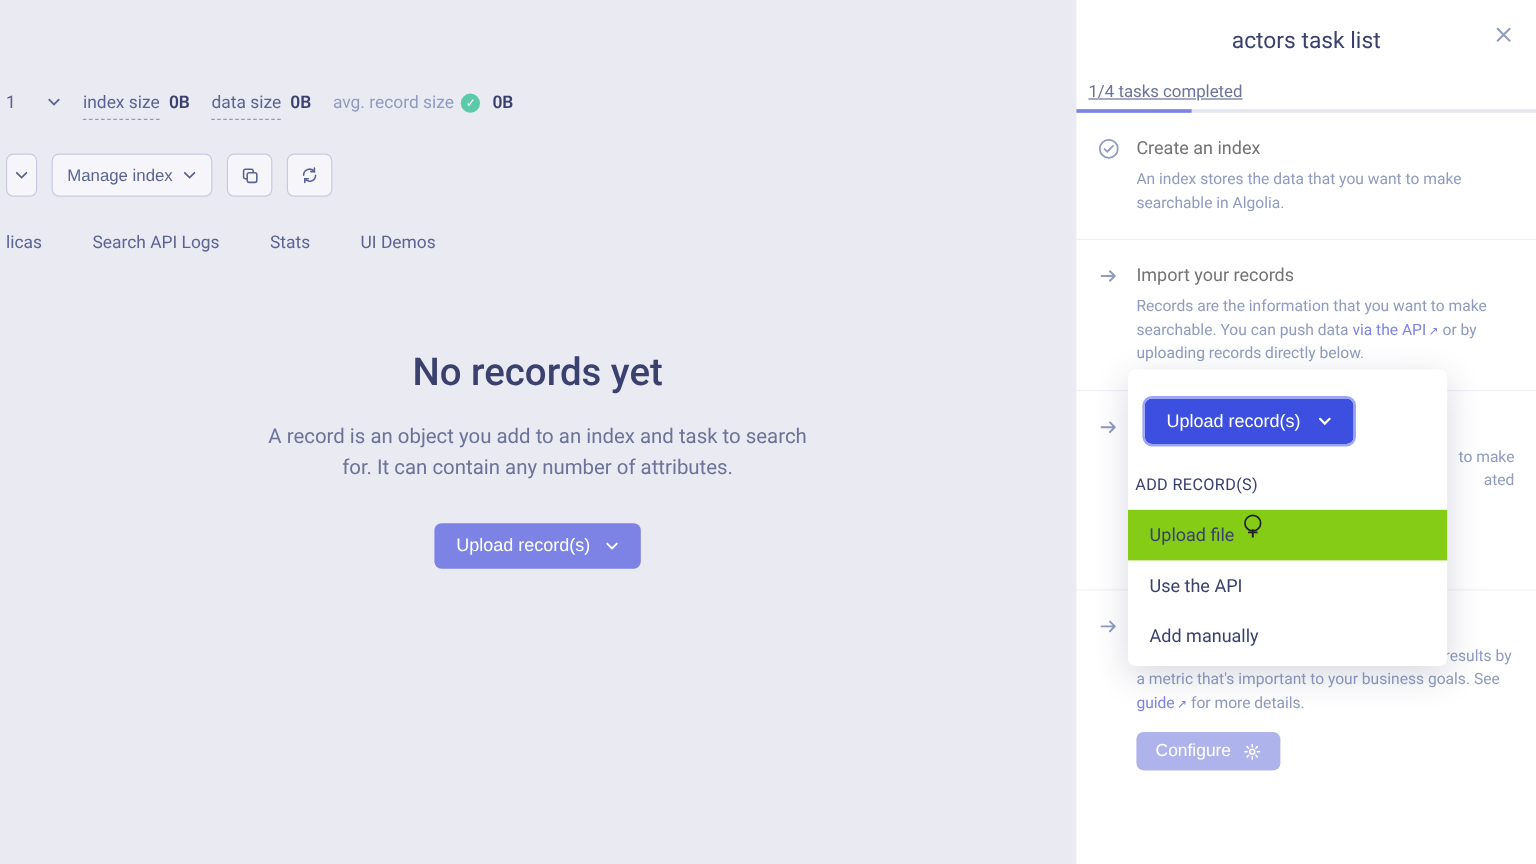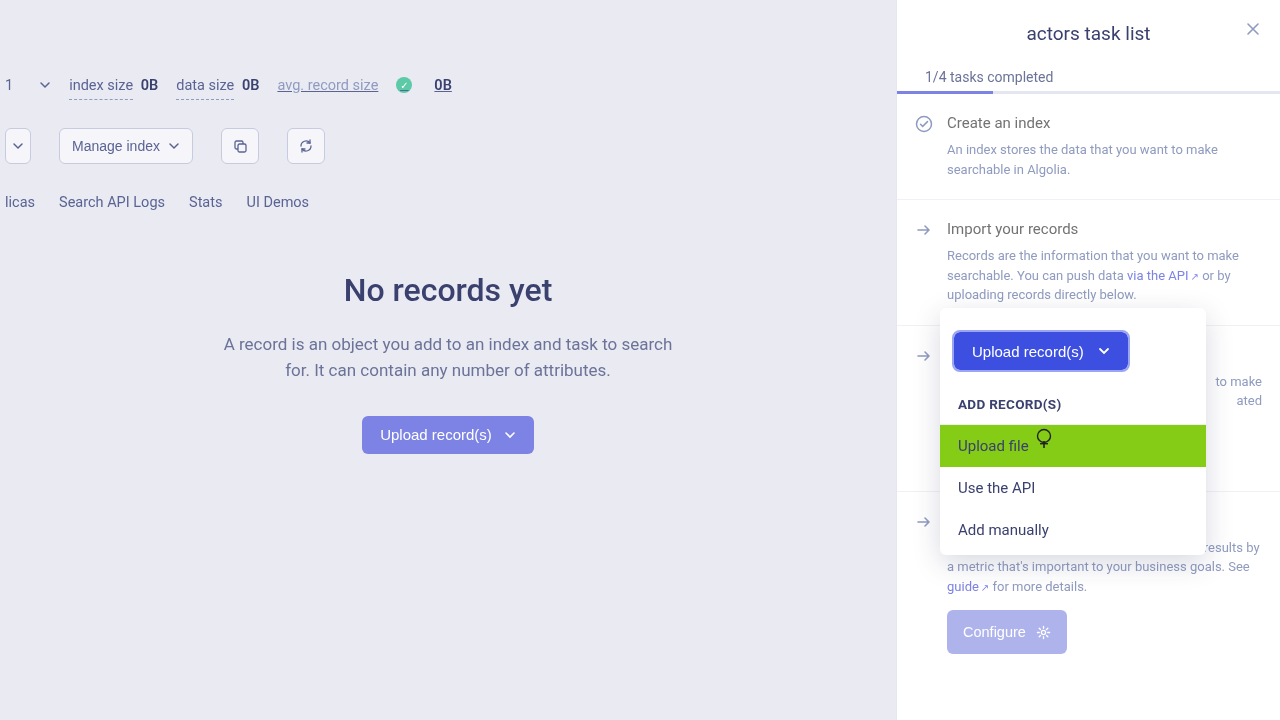--- a/index.html
+++ b/index.html
@@ -52,21 +52,21 @@
   border-radius: 50%;
   color: #fff;
   font-size: 10px;
   margin-right: 4px;
 }
 
 
 .toolbar {
   display: flex;
   align-items: center;
-  gap: 28px;
+  gap: 12px;
   padding: 0 5px;
   margin-top: 18px;
 }
 .dropdown-btn, .btn-outline, .icon-btn {
   display: inline-flex;
   align-items: center;
   gap: 8px;
   height: 36px;
   padding: 0 12px;
   border: 1px solid #c7cbe0;
@@ -75,31 +75,31 @@
   color: #5a6494;
   font-size: 14px;
   cursor: pointer;
 }
 .icon-btn { padding: 0 10px; }
 
 
 .tabs {
   display: flex;
   align-items: center;
-  gap: 24px;
+  gap: 42px;
   padding: 0 5px;
   margin-top: 30px;
   font-size: 14.5px;
   color: #5a6494;
 }
 .tab { cursor: pointer; }
 
 
 .empty-state {
-  margin-top: 60px;
+  margin-top: 80px;
   text-align: center;
   padding: 0 52px;
 }
 .empty-title {
   font-size: 32px;
   font-weight: 500;
   color: #3a416f;
   margin-bottom: 22px;
 }
 .empty-desc {
@@ -149,21 +149,22 @@
   position: absolute;
   right: 20px;
   top: 22px;
   color: #8f9bbf;
   cursor: pointer;
   font-size: 18px;
 }
 .progress-label {
   font-size: 14px;
   color: #6b7399;
-  padding: 10px 28px 6px;
+  padding: 10px 10px 6px;
+  text-decoration: underline;
 }
 .progress-bar {
   height: 3px;
   background: #e5e7f0;
   margin: 0 0 0 0;
   position: relative;
 }
 .progress-fill {
   height: 100%;
   width: 25%;
@@ -215,21 +216,21 @@
 }
 
 .configure-btn {
   display: inline-flex;
   align-items: center;
   gap: 10px;
   background: #aeb3ec;
   color: #fff;
   border: none;
   border-radius: 6px;
-  height: 44px;
+  height: 32px;
   padding: 0 16px;
   font-size: 14.5px;
   cursor: pointer;
   margin-top: 14px;
 }
 
 
 .popover {
   position: absolute;
   left: 940px;
@@ -237,23 +238,23 @@
   width: 266px;
   background: #fff;
   border-radius: 6px;
   box-shadow: 0 8px 28px rgba(40,45,90,0.18);
   z-index: 100;
   padding-bottom: 4px;
 }
 .popover-inner-btn-area { padding: 12px 14px 8px; }
 .popover-section-label {
   font-size: 13.5px;
-  font-weight: 700;
+  font-weight: 400;
   color: #3a416f;
-  padding: 18px 18px 12px;
+  padding: 18px 6px 12px;
   letter-spacing: 0.3px;
 }
 .popover-divider { height: 1px; background: #eceef5; }
 .popover-item {
   padding: 12px 18px;
   font-size: 15px;
   color: #3a416f;
   cursor: pointer;
 }
 .popover-item.hover { background: #84cc16; }
@@ -282,21 +283,21 @@
         </svg>
     </span>
     <span>
       <span class="stat-label-underline">index size</span>
       <span class="stat-value">0B</span>
     </span>
     <span>
       <span class="stat-label-underline">data size</span>
       <span class="stat-value">0B</span>
     </span>
-    <span style="display:inline-flex;align-items:center;gap:18px;text-decoration:underline;">
+    <span style="display:inline-flex;align-items:flex-end;gap:6px;">
       <span class="avg-label">avg. record size</span>
       <span class="check-badge">✓</span>
       <span class="stat-value" style="margin-left:0">0B</span>
     </span>
   </div>
 
   <div class="toolbar">
     <button class="dropdown-btn" style="padding:0 6px;">
       <svg width="12" height="12" viewBox="0 0 12 12">
           <path d="M2 4l4 4 4-4" stroke="#5a6494" stroke-width="1.5" fill="none" stroke-linecap="round"></path>

